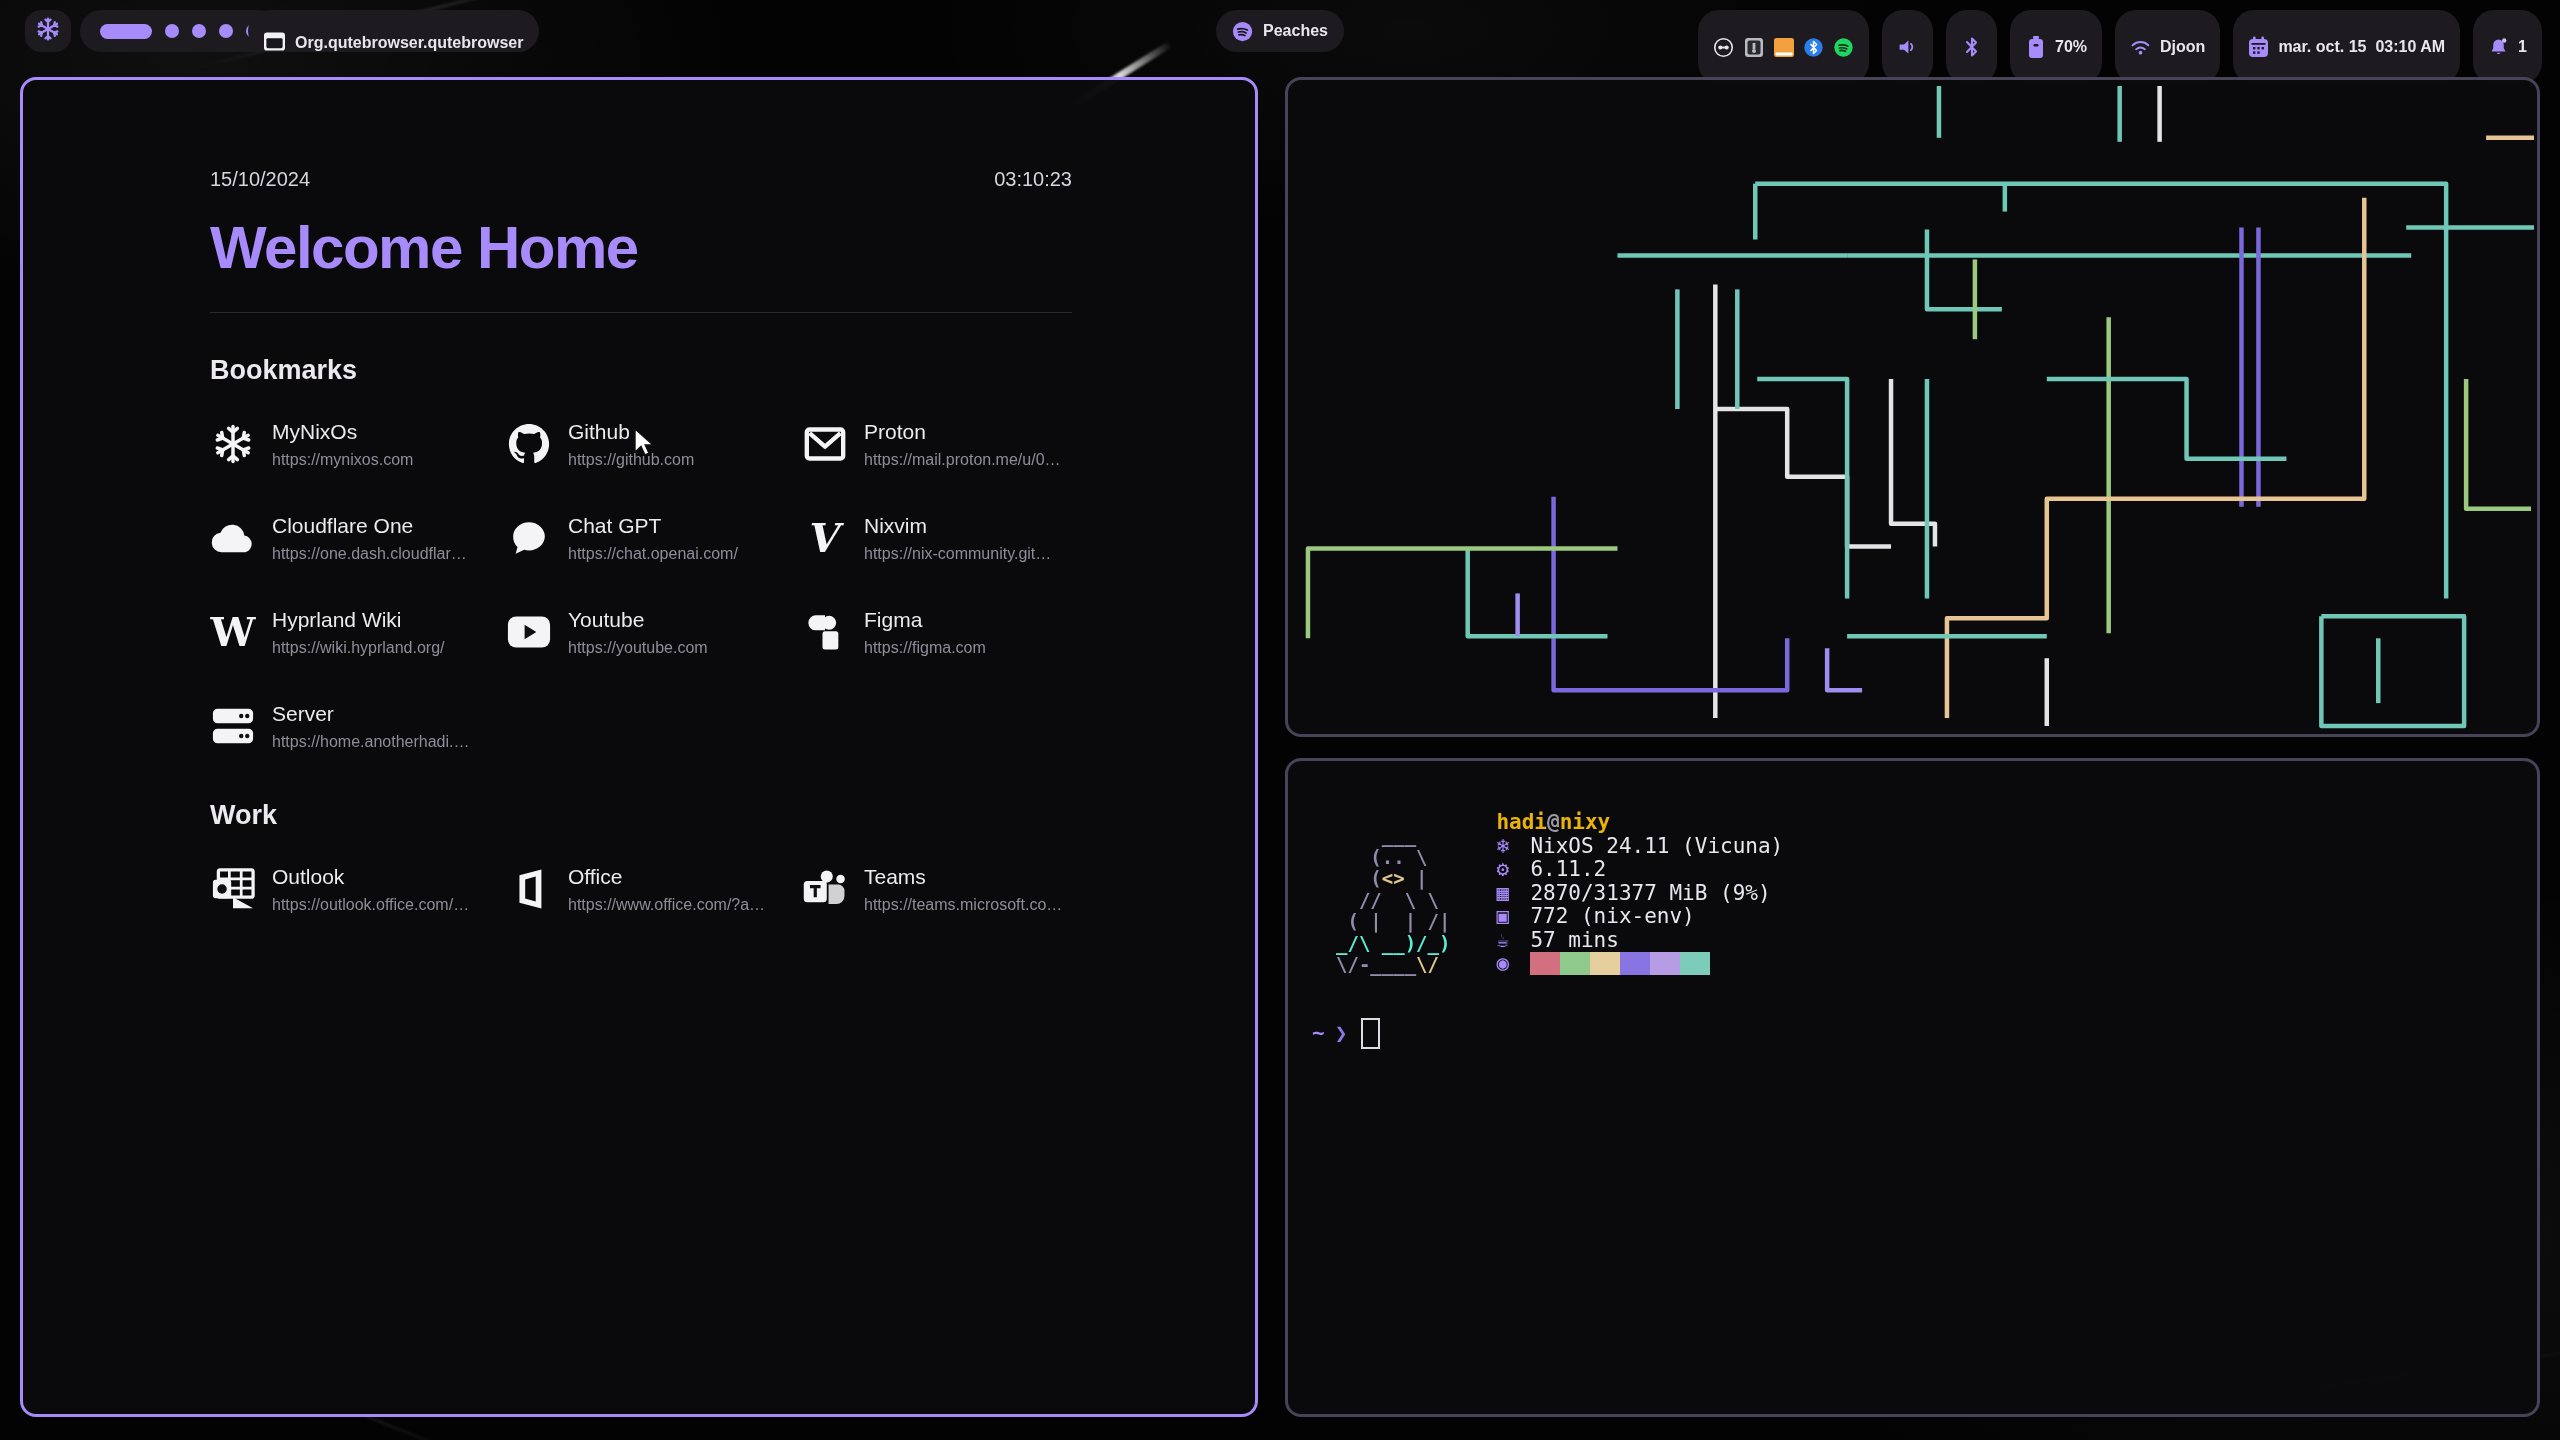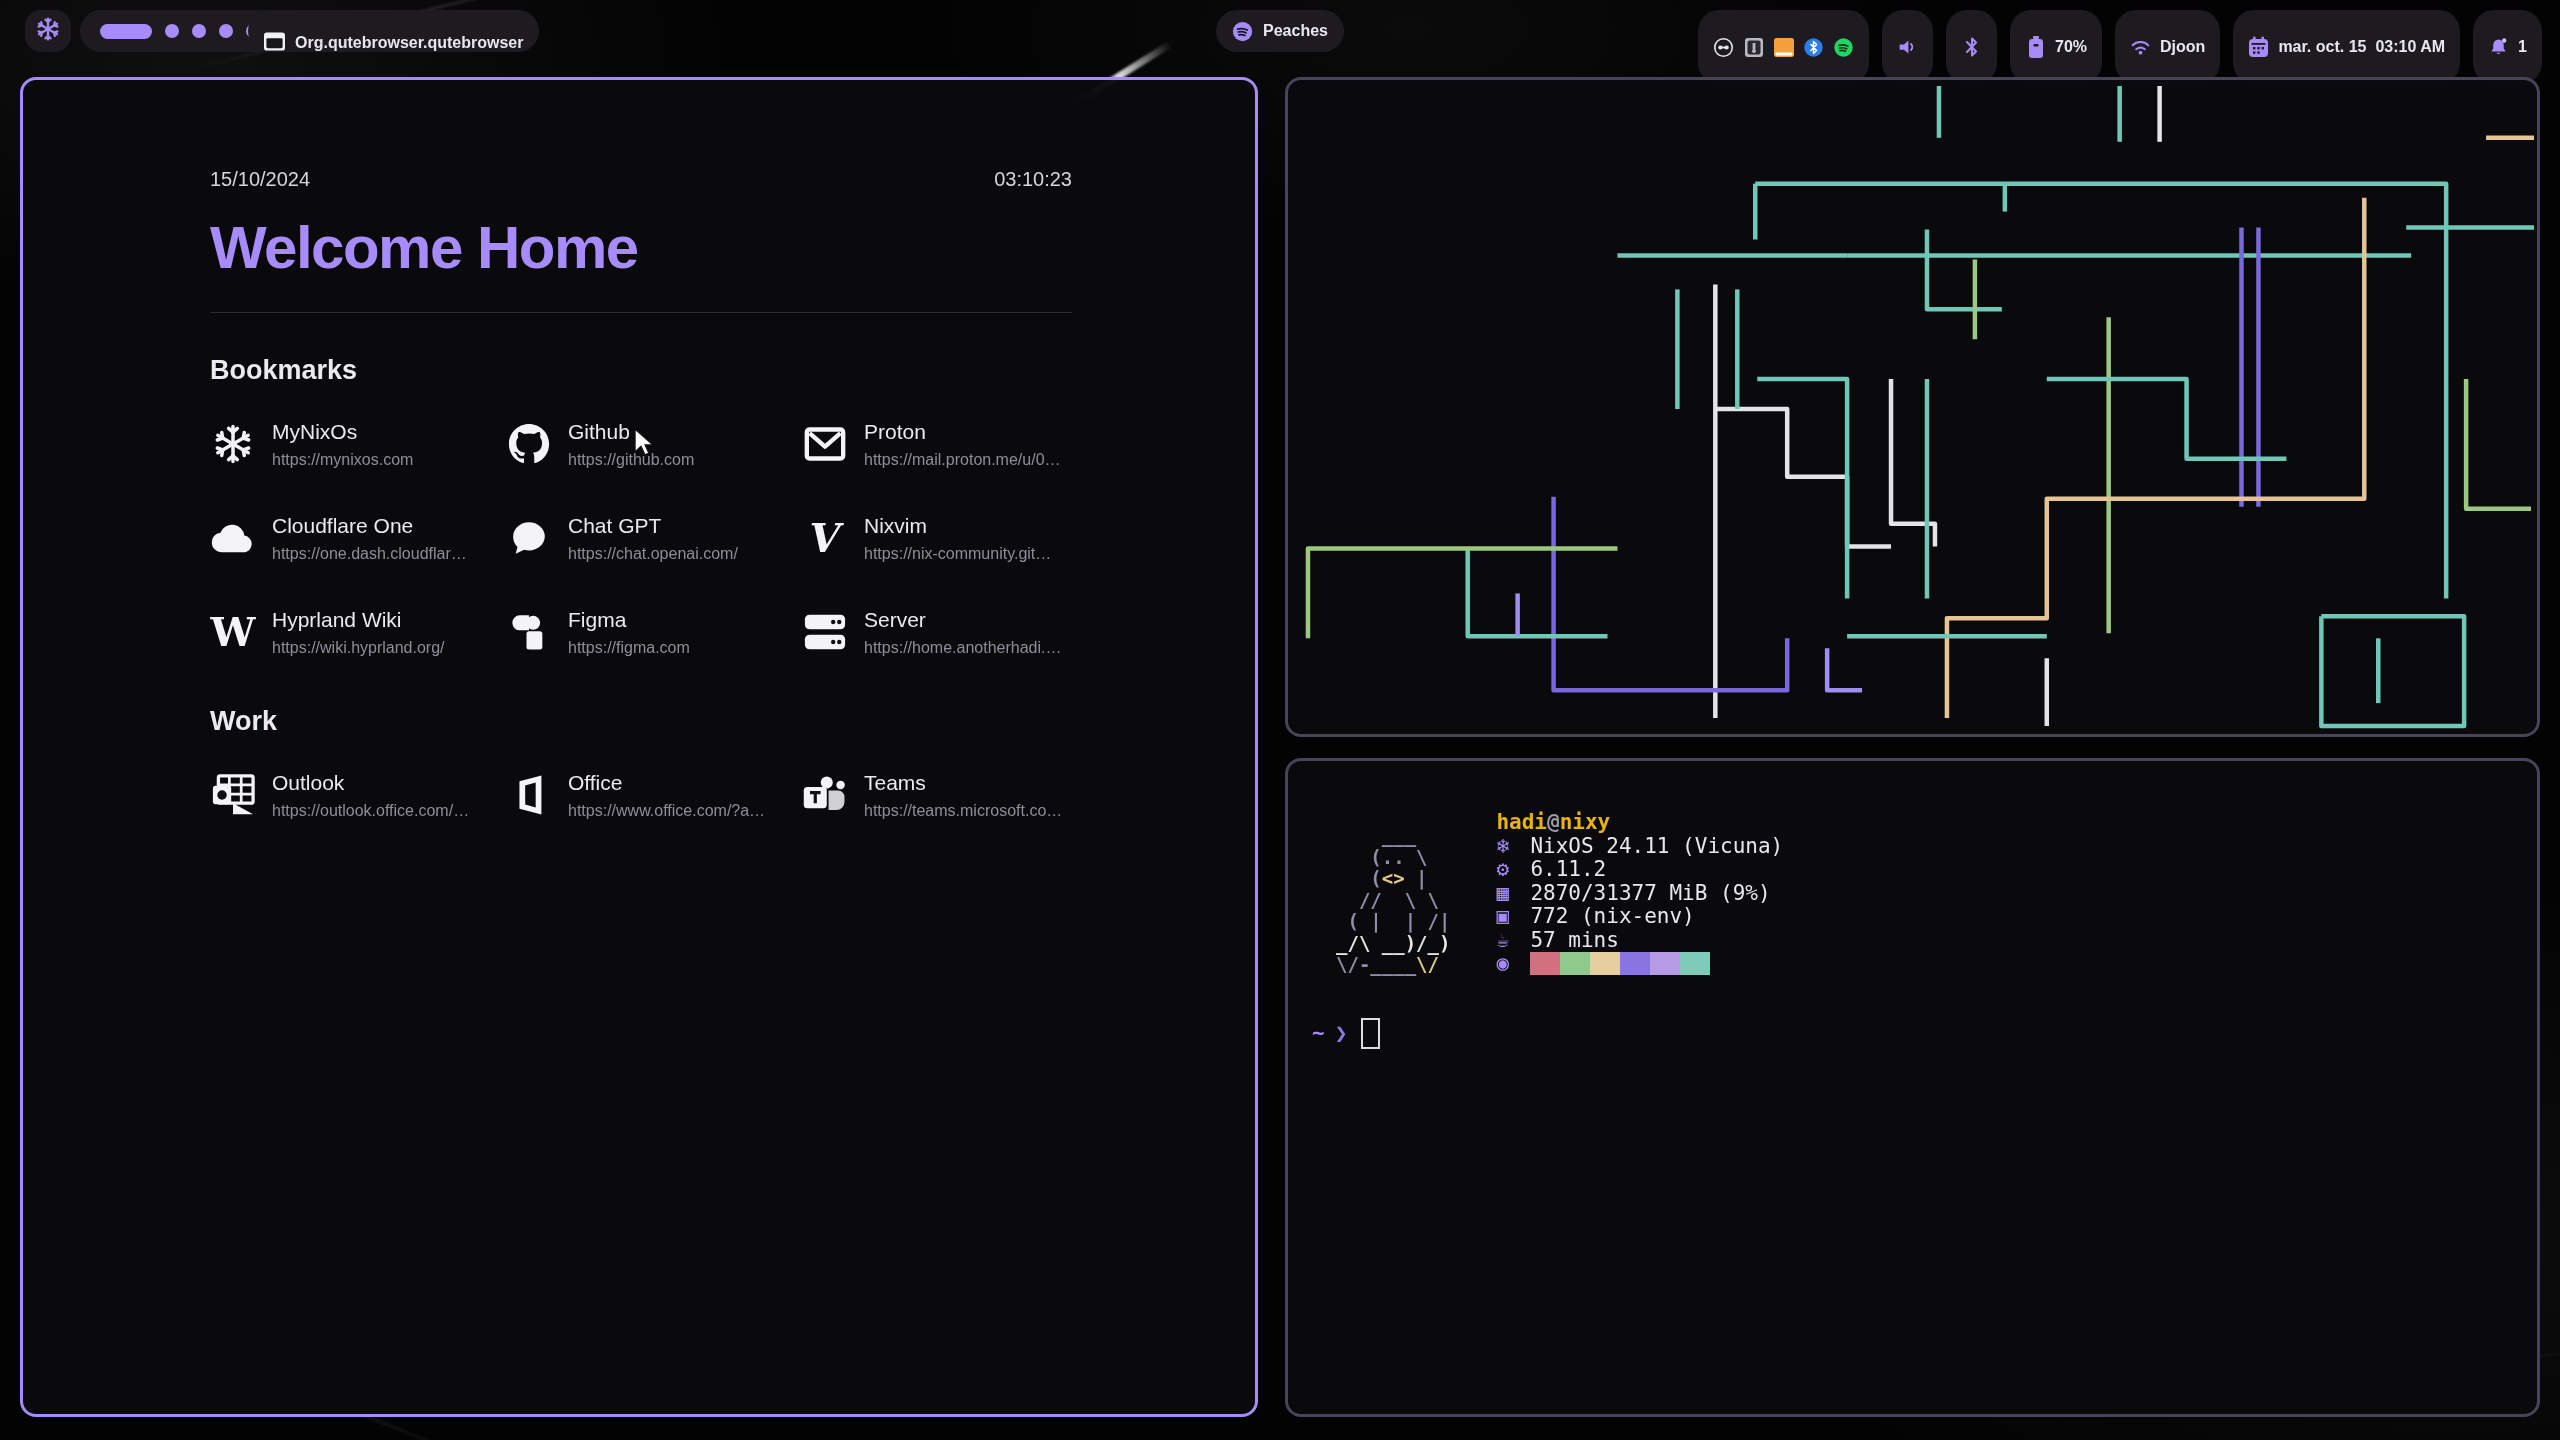--- a/index.html
+++ b/index.html
@@ -341,20 +341,32 @@
               <div class="bm-url">https://nix-community.git…</div>
             </span>
           </div>
           <div class="bm-item">
             <span class="bm-icon">
               <span class="char-icon serif">W</span>
             </span>
             <span>
               <div class="bm-name">Hyprland Wiki</div>
               <div class="bm-url">https://wiki.hyprland.org/</div>
+            </span>
+          </div>
+          <div class="bm-item">
+            <span class="bm-icon">
+              <svg width="44" height="34" viewBox="0 0 24 18">
+                <rect x="0.5" y="0.5" width="23" height="17" rx="4.5" fill="currentColor"></rect>
+                <polygon points="9.6,5 16,9 9.6,13" fill="#101013"></polygon>
+              </svg>
+            </span>
+            <span>
+              <div class="bm-name">Youtube</div>
+              <div class="bm-url">https://youtube.com</div>
             </span>
           </div>
           <div class="bm-item">
             <span class="bm-icon">
               <svg width="38" height="40" viewBox="0 0 22 24">
                 <path fill="currentColor" d="M11 2 H5.5 A4.5 4.5 0 0 0 5.5 11 H11 Z"></path>
                 <circle cx="13.5" cy="6.5" r="4.2" fill="currentColor"></circle>
                 <rect x="9.5" y="11.5" width="9.5" height="11" rx="1.5" fill="currentColor"></rect>
               </svg>
             </span>
@@ -473,21 +485,21 @@
 </div>
 
 <div class="window" id="term-win">
   <div class="term">
     <div class="ff">
       <pre class="ff-art" id="ff-art"><span style="color: rgb(144, 141, 172);">    ___  </span>
 <span style="color: rgb(144, 141, 172);">   (.. \</span>
 <span style="color: rgb(144, 141, 172);">   (</span><span style="color: rgb(227, 200, 142);">&lt;&gt;</span><span style="color: rgb(144, 141, 172);"> |</span>
 <span style="color: rgb(144, 141, 172);">  //  \ \</span>
 <span style="color: rgb(144, 141, 172);"> ( |  | /|</span>
-<span style="color: #e5e5e5;">_/\ __)/_)</span>
+<span style="color: #5eead4;">_/\ __)/_)</span>
 <span style="color: rgb(144, 141, 172);">\/-____</span><span style="color: rgb(227, 200, 142);">\/</span>
 </pre>
       <div class="ff-info" id="ff-info">
         <div class="ff-line"><span class="ff-user">hadi</span><span class="ff-at">@</span><span class="ff-user">nixy</span></div>
       <div class="ff-line"><span class="ff-ic">❄</span><span>NixOS 24.11 (Vicuna)</span></div>
           <div class="ff-line"><span class="ff-ic">⚙</span><span>6.11.2</span></div>
           <div class="ff-line"><span class="ff-ic">▦</span><span>2870/31377 MiB (9%)</span></div>
           <div class="ff-line"><span class="ff-ic">▣</span><span>772 (nix-env)</span></div>
           <div class="ff-line"><span class="ff-ic">☕</span><span>57 mins</span></div>
           <div class="ff-line"><span class="ff-ic">◉</span><span class="palette"><span class="sw" style="background: rgb(210, 112, 127);"></span><span class="sw" style="background: rgb(143, 201, 139);"></span><span class="sw" style="background: rgb(229, 207, 157);"></span><span class="sw" style="background: rgb(136, 117, 226);"></span><span class="sw" style="background: rgb(181, 156, 228);"></span><span class="sw" style="background: rgb(125, 203, 185);"></span></span></div>

